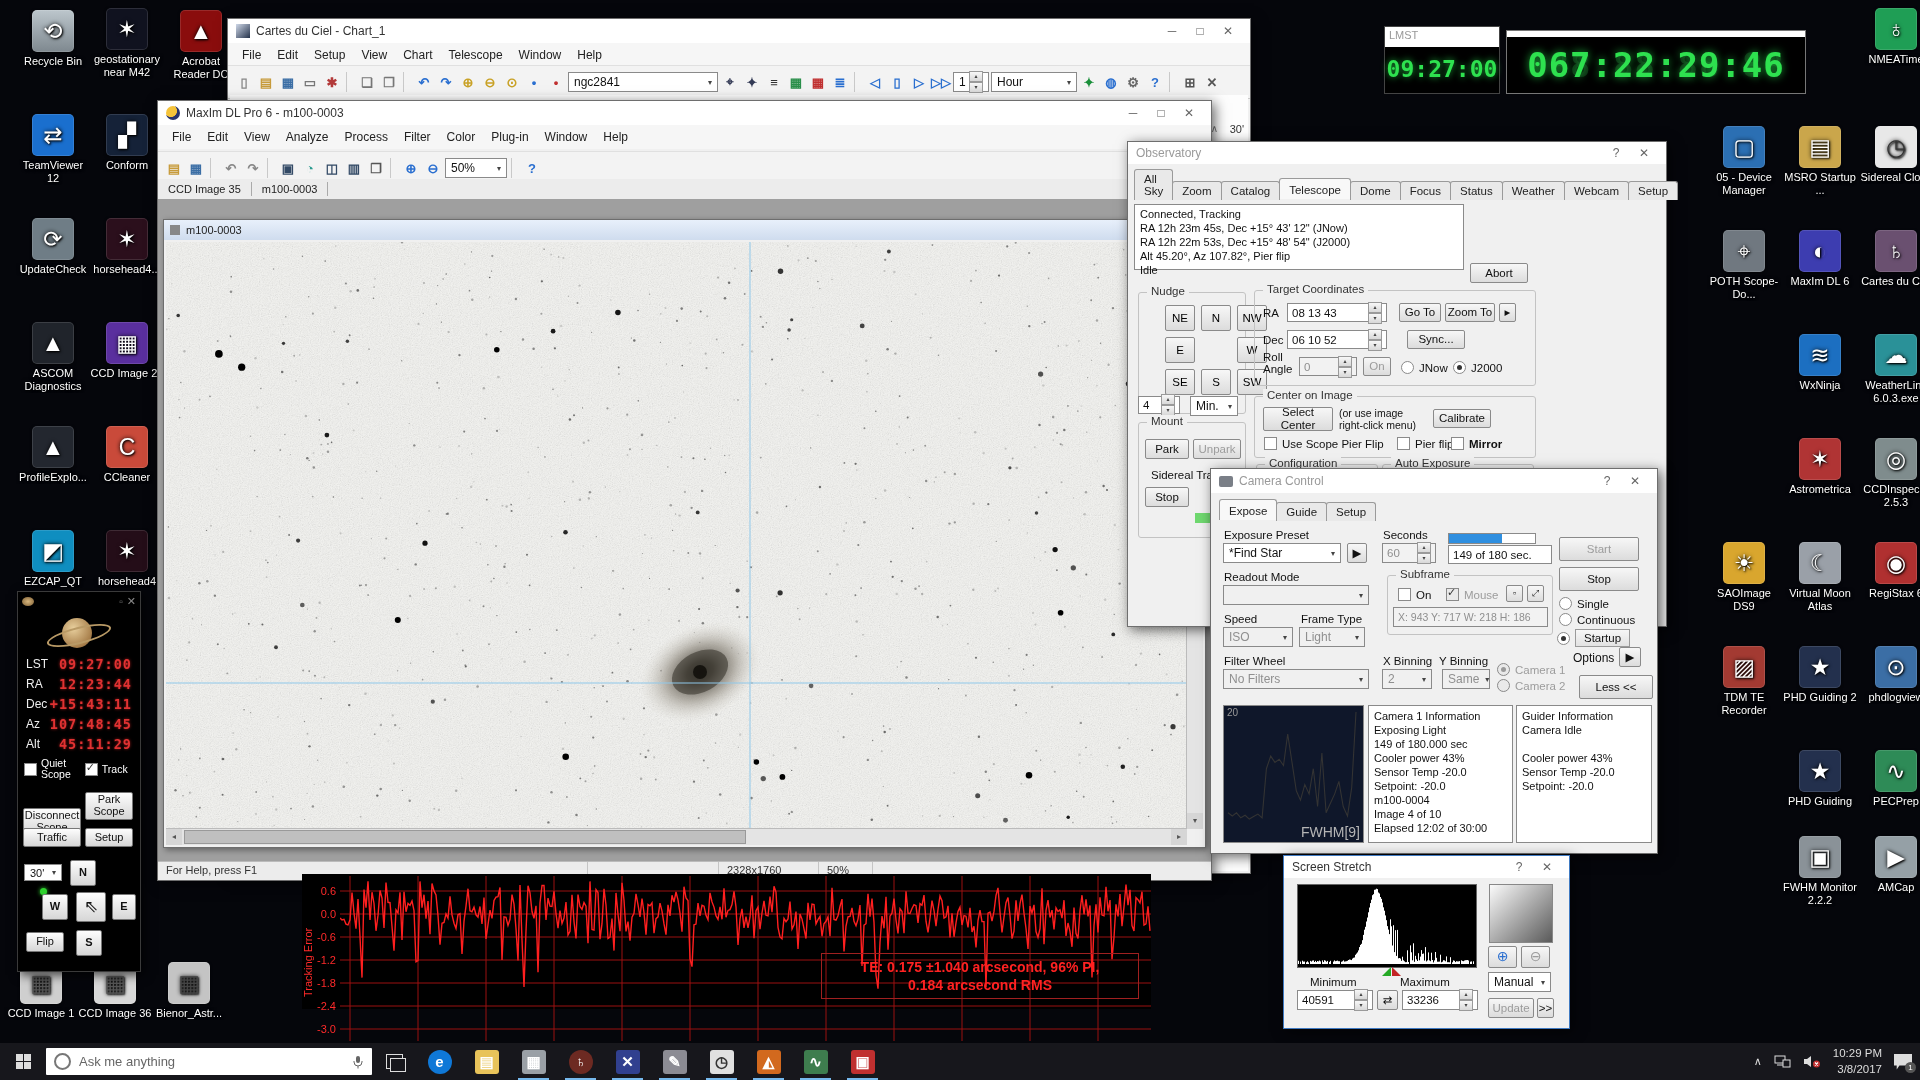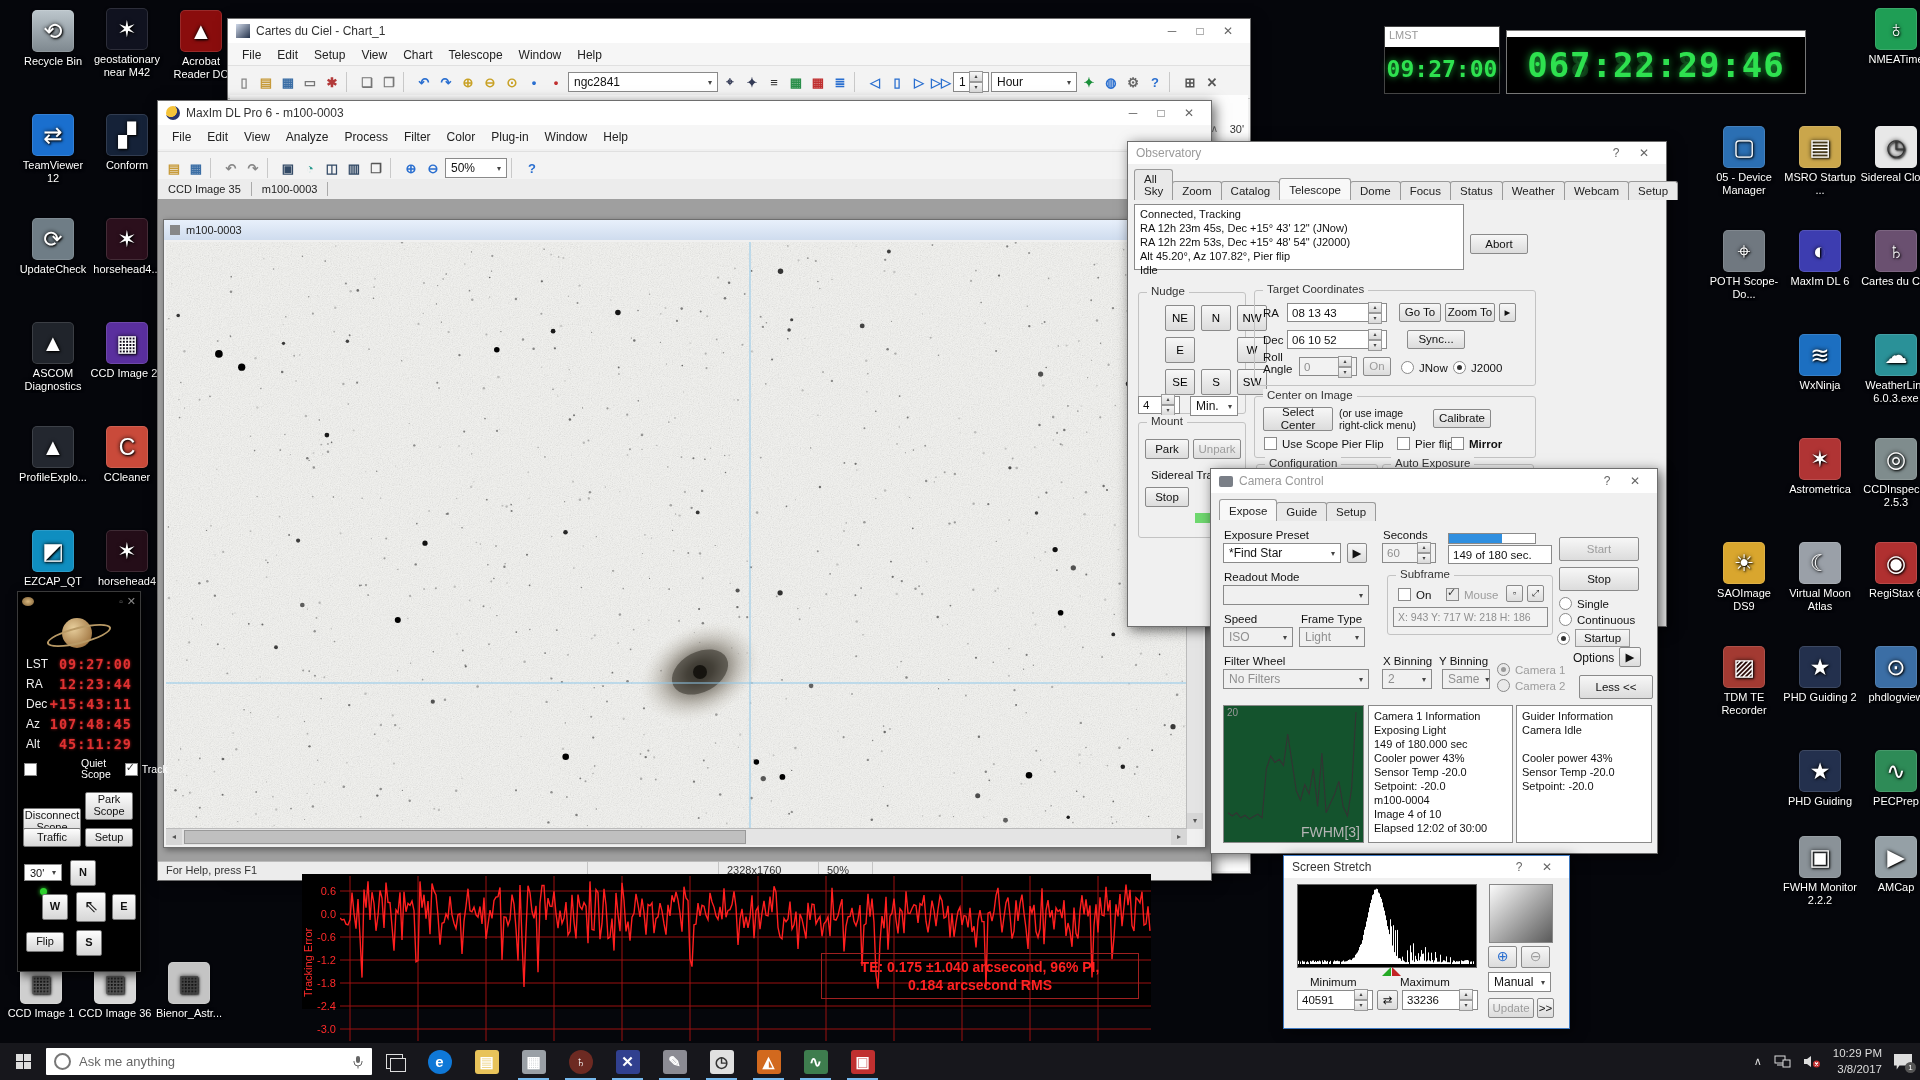--- a/index.html
+++ b/index.html
@@ -1284,21 +1284,21 @@
       <span class="tab">Webcam</span>
       <span class="tab">Setup</span>
     </div>
   <div style="position:absolute;left:6px;top:62px;width:330px;height:66px;background:#fff;border:1px solid #8a8a8a;padding:2px 5px;box-sizing:border-box;">
       <div class="iline">Connected, Tracking</div>
       <div class="iline">RA 12h 23m 45s, Dec +15° 43' 12" (JNow)</div>
       <div class="iline">RA 12h 22m 53s, Dec +15° 48' 54" (J2000)</div>
       <div class="iline">Alt 45.20°, Az 107.82°, Pier flip</div>
       <div class="iline">Idle</div>
     </div>
-  <div class="btn" style="left:342px;top:92px;width:58px;height:20px;">Abort</div>
+  <div class="btn" style="left:342px;top:121px;width:58px;height:20px;">Abort</div>
 
   <div class="grp" style="left:10px;top:150px;width:108px;height:122px;">
     <span class="glab">Nudge</span>
     <div class="ngrid" style="left:6px;top:12px;margin-left:20px;">
         <button class="nbtn">NE</button>
         <button class="nbtn">N</button>
         <button class="nbtn">NW</button>
         <button class="nbtn">E</button>
         <span class="nspace"></span>
         <button class="nbtn">W</button>
@@ -1505,26 +1505,26 @@
   <div class="cbrow dis" style="left:286px;top:194px;">
     <span class="radio on dis"></span>
     <span>Camera 1</span>
   </div>
   <div class="cbrow dis" style="left:286px;top:210px;">
     <span class="radio dis"></span>
     <span>Camera 2</span>
   </div>
   <div class="btn" style="left:368px;top:206px;width:74px;height:24px;">Less &lt;&lt;</div>
 
-  <div style="position:absolute;left:12px;top:236px;width:141px;height:138px;background:#14532d;border:1px solid #8a8a8a;box-sizing:border-box;">
+  <div style="position:absolute;left:12px;top:236px;width:141px;height:138px;background:#0f172a;border:1px solid #8a8a8a;box-sizing:border-box;">
     <span style="position:absolute;left:3px;top:1px;font-size:10px;color:#999;">20</span>
     <svg id="fwhm-svg" width="139" height="136">
         <polyline points="4.0,106.8 8.3,110.0 12.5,106.8 16.8,111.8 21.1,109.3 25.3,113.1 29.6,110.6 33.9,108.1 38.1,111.8 42.4,62.7 46.7,50.1 50.9,56.4 55.2,53.3 59.5,59.5 63.7,28.0 68.0,56.4 72.3,84.8 76.5,94.2 80.8,78.5 85.1,87.9 89.3,62.7 93.6,100.5 97.9,47.0 102.1,106.8 106.4,97.3 110.7,87.9 114.9,75.3 119.2,100.5 123.5,110.0 127.7,81.6 132.0,6.0 " fill="none" stroke="#333" stroke-width="1.1"></polyline>
       </svg>
-    <span style="position:absolute;right:3px;bottom:2px;font-size:14px;color:#b5b5b5;">FWHM[3]</span>
+    <span style="position:absolute;right:3px;bottom:2px;font-size:14px;color:#b5b5b5;">FWHM[9]</span>
   </div>
   <div style="position:absolute;left:157px;top:236px;width:145px;height:138px;background:#fff;border:1px solid #8a8a8a;padding:3px 5px;box-sizing:border-box;">
       <div class="iline">Camera 1 Information</div>
       <div class="iline">Exposing Light</div>
       <div class="iline">149 of 180.000 sec</div>
       <div class="iline">Cooler power 43%</div>
       <div class="iline">Sensor Temp -20.0</div>
       <div class="iline">Setpoint: -20.0</div>
       <div class="iline">m100-0004</div>
       <div class="iline">Image 4 of 10</div>
@@ -1567,21 +1567,21 @@
         <span class="sl">Az</span>
         <span class="sv">107:48:45</span>
       </div>
       <div class="srow">
         <span class="sl">Alt</span>
         <span class="sv">45:11:29</span>
       </div>
     </div>
   <div style="display:flex;align-items:center;padding:4px 6px;color:#fff;font-size:10.5px;gap:4px;">
     <span class="cb" style="background:#fff;"></span>
-    <span style="line-height:1.05;margin-left:40px;"><span>Quiet</span><br><span>Scope</span></span>
+    <span style="line-height:1.05;"><span>Quiet</span><br><span>Scope</span></span>
     <span class="cb on" style="margin-left:10px;"></span>
     <span>Track</span>
   </div>
   <div class="sbtn" style="left:5px;top:200px;width:58px;height:28px;margin-top:16px;">Disconnect Scope</div>
   <div class="sbtn" style="left:67px;top:200px;width:48px;height:28px;">Park Scope</div>
   <div class="sbtn" style="left:5px;top:236px;width:58px;height:19px;">Traffic</div>
   <div class="sbtn" style="left:67px;top:236px;width:48px;height:19px;">Setup</div>
   <div class="combo" style="position:absolute;left:6px;top:272px;width:38px;height:17px;font-size:11px;">
     <span>30'</span>
       <span class="arr">▾</span>

